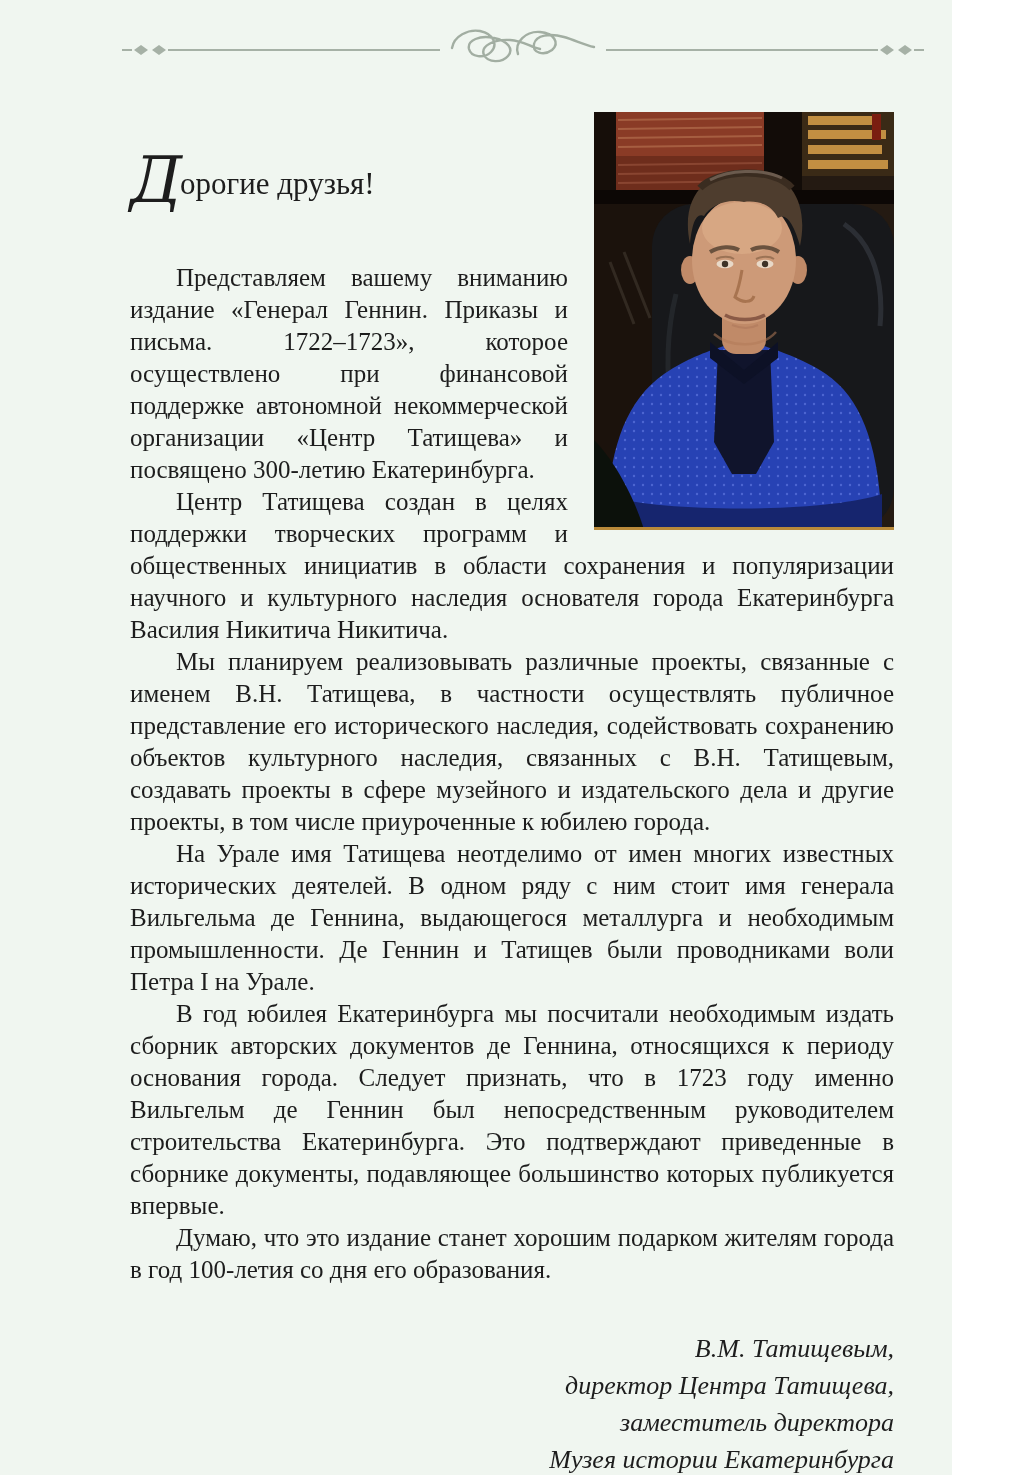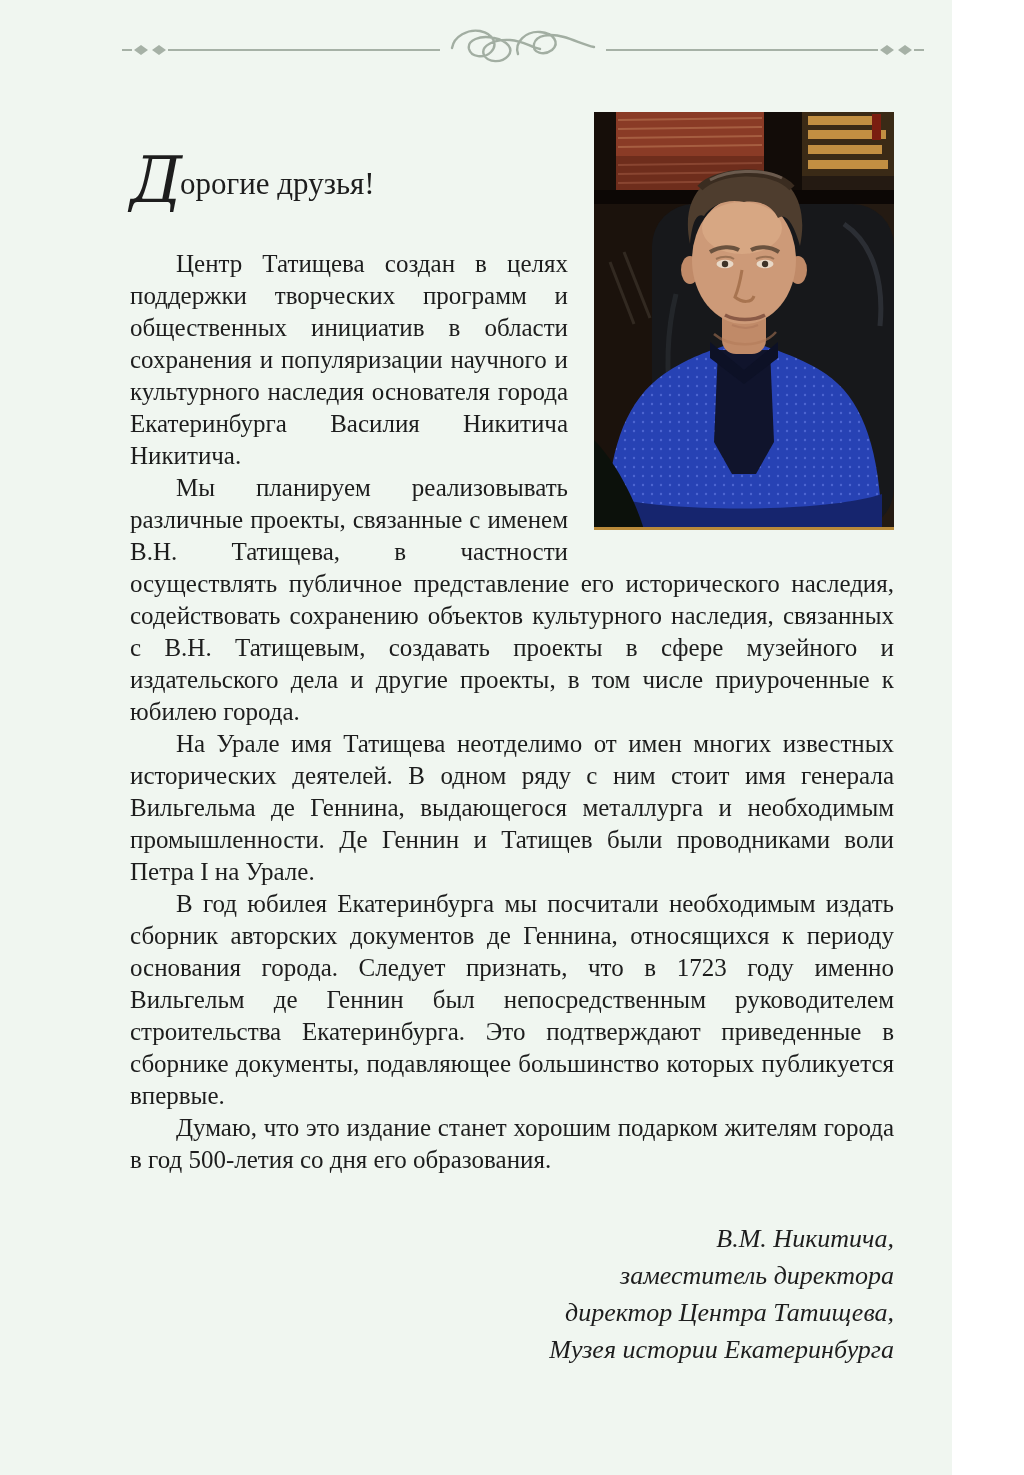--- a/index.html
+++ b/index.html
@@ -196,27 +196,28 @@
         <path d="M138 213 C148 217 156 217 164 213" stroke="#b07a5c" stroke-width="2" fill="none" opacity="0.7"></path>
 
         <path d="M120 222 C136 236 168 236 182 220" stroke="#b07a58" stroke-width="2.5" fill="none" opacity="0.55"></path>
 
         <rect x="0" y="415" width="300" height="3" fill="#b98a3a"></rect>
       </svg>
     </figure>
 
     <h1 class="heading"><span class="initial">Д</span><span>орогие друзья!</span></h1>
 
+    <p class="first">Представляем вашему вниманию издание «Генерал Геннин. Приказы и письма. 1722–1723», которое осуществлено при финансовой поддержке автономной некоммерческой организации «Центр Татищева» и посвящено 300-летию Екатеринбурга.</p>
     <p>Центр Татищева создан в целях поддержки творческих программ и общественных инициатив в области сохранения и популяризации научного и культурного наследия основателя города Екатеринбурга Василия Никитича Никитича.</p>
     <p>Мы планируем реализовывать различные проекты, связанные с именем В.Н. Татищева, в частности осуществлять публичное представление его исторического наследия, содействовать сохранению объектов культурного наследия, связанных с В.Н. Татищевым, создавать проекты в сфере музейного и издательского дела и другие проекты, в том числе приуроченные к юбилею города.</p>
     <p>На Урале имя Татищева неотделимо от имен многих известных исторических деятелей. В одном ряду с ним стоит имя генерала Вильгельма де Геннина, выдающегося металлурга и необходимым промышленности. Де Геннин и Татищев были проводниками воли Петра I на Урале.</p>
     <p>В год юбилея Екатеринбурга мы посчитали необходимым издать сборник авторских документов де Геннина, относящихся к периоду основания города. Следует признать, что в 1723 году именно Вильгельм де Геннин был непосредственным руководителем строительства Екатеринбурга. Это подтверждают приведенные в сборнике документы, подавляющее большинство которых публикуется впервые.</p>
-    <p>Думаю, что это издание станет хорошим подарком жителям города в год 500-летия со дня его образования.</p>
+    <p>Думаю, что это издание станет хорошим подарком жителям города в год 100-летия со дня его образования.</p>
 
     <div class="signature">
-      <div>В.М. Никитича,</div>
+      <div>В.М. Татищевым,</div>
+      <div>директор Центра Татищева,</div>
       <div>заместитель директора</div>
-      <div>директор Центра Татищева,</div>
       <div>Музея истории Екатеринбурга</div>
     </div>
 
   </div>
 </div>
 
 </body></html>

